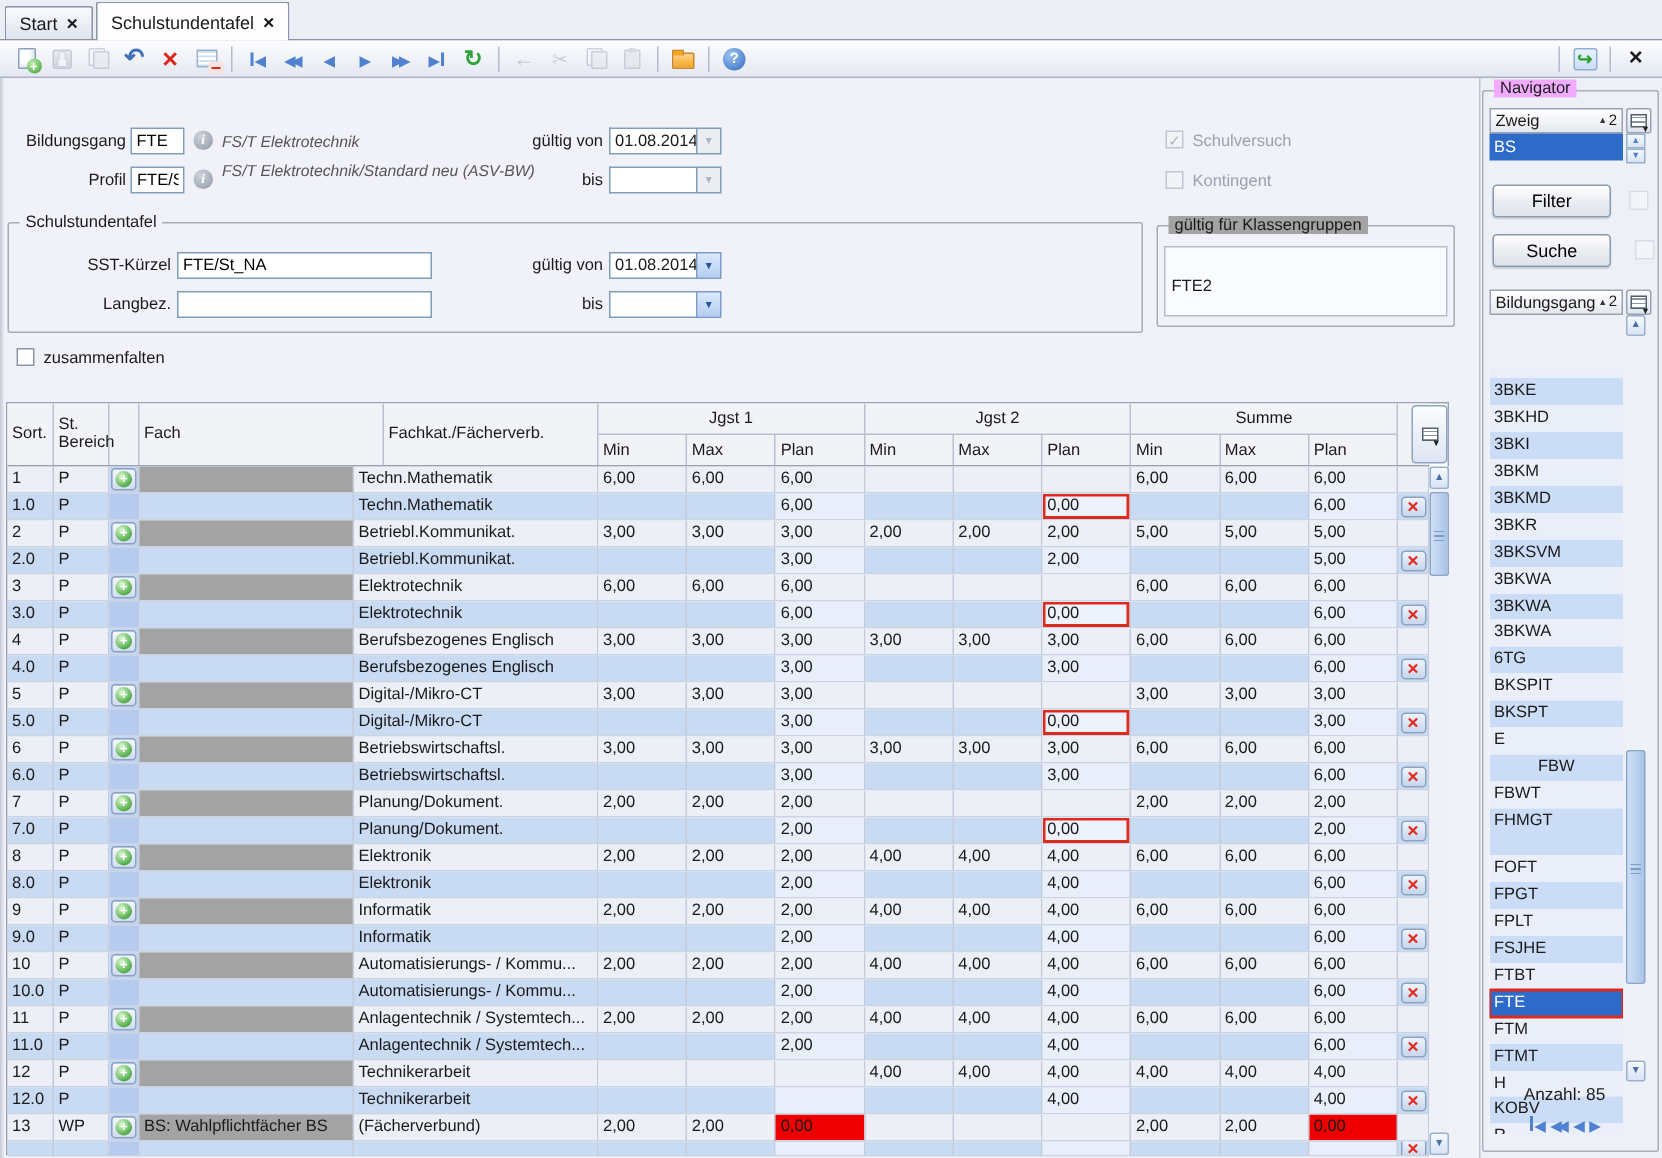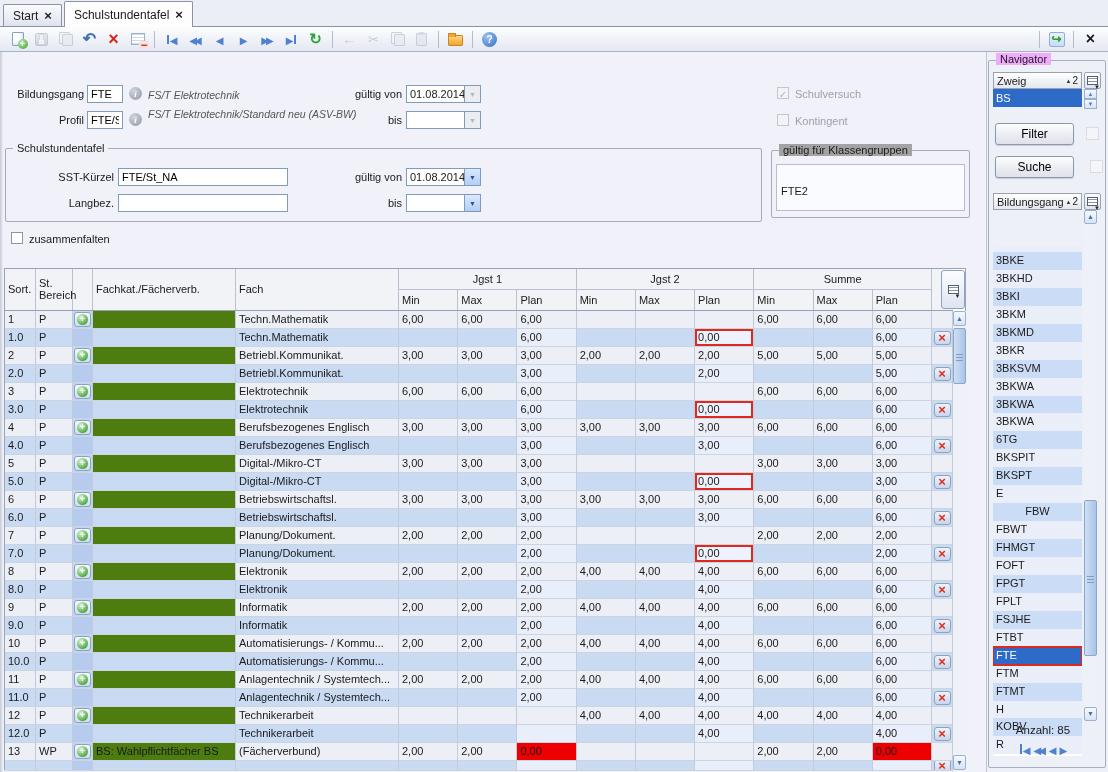--- a/index.html
+++ b/index.html
@@ -108,21 +108,21 @@
                repeating-linear-gradient(0deg,#fff 0 2px,#8a94a4 2px 3px); }
   .colsel-ic::after { content:"▼"; position:absolute; right:-3px; bottom:-6px; font-size:6px; color:#222; }
   .tbody { position:absolute; left:0; top:42px; width:948px; height:460px; overflow:hidden; }
   .trow { display:flex; width:948px; height:18px; }
   .trow > div { border-right:1px solid #c3cada; border-bottom:1px solid #ccd3e1; padding:0 3px; line-height:17px;
                 overflow:hidden; white-space:nowrap; }
   .nums { display:flex; flex:0 0 533px; width:533px; padding:0 !important; border-right:none !important; border-bottom:none !important; }
   .ncell { flex:1 1 0; border-right:1px solid #c3cada; border-bottom:1px solid #ccd3e1; padding:0 3px; line-height:17px; overflow:hidden; }
   .c-del { width:21px; padding:0 !important; display:flex; align-items:center; justify-content:center; }
   .prow > div, .prow .ncell { background:#edeff6; }
-  .prow .c-fk { background:#4d7c0f; }
+  .prow .c-fk { background:#a3a3a3; }
   .prow .c-btn { background:#c2d5f2; }
   .crow > div, .crow .ncell { background:#c9daf3; }
   .crow .c-btn { background:#b6cbee; }
   .crow .ncell.edit { background:#e9eefb; }
   .ncell.redline { box-shadow:inset 0 0 0 2px #e0291e; background:#eef2fc !important; }
   .ncell.redbg { background:#ee0000 !important; }
   .c-btn { width:20px; padding:0 !important; display:flex; align-items:center; justify-content:center; }
   .c-sort{width:31px;} .c-ber{width:37px;} .c-fk{width:143px;} .c-fach{width:163px;}
   .plus-btn { width:17px; height:15px; border:1px solid #8ca3c0; border-radius:3px;
               background:linear-gradient(#f4f8ff,#cfdcf0); display:flex; align-items:center; justify-content:center; }
@@ -331,22 +331,22 @@
     </div>
 
     <span class="cb" style="left:11px;top:180px;"></span>
     <span class="llbl" style="left:29px;top:181px;">zusammenfalten</span>
 
     <div class="table">
       <div class="thead">
         <div class="hcell w-sort" style="padding-top:14px;">Sort.</div>
         <div class="hcell w-ber" style="padding-top:8px;">St. Bereich</div>
         <div class="hcell w-btn"></div>
+        <div class="hcell w-fach" style="padding-top:14px;">Fach</div>
         <div class="hcell w-fk" style="padding-top:14px;">Fachkat./Fächerverb.</div>
-        <div class="hcell w-fach" style="padding-top:14px;">Fach</div>
         <div class="hnum">
           <div class="hgroups">
             <div class="hgroup">Jgst 1</div>
             <div class="hgroup">Jgst 2</div>
             <div class="hgroup">Summe</div>
           </div>
           <div class="hsubs" id="hsubs">
               <div class="hsub">Min</div>
               <div class="hsub">Max</div>
               <div class="hsub">Plan</div>
@@ -997,21 +997,21 @@
         <div class="bgitem alt" style="height: 17.95px;">3BKSVM</div>
         <div class="bgitem pale" style="height: 17.95px;">3BKWA</div>
         <div class="bgitem alt" style="height: 17.95px;">3BKWA</div>
         <div class="bgitem pale" style="height: 17.95px;">3BKWA</div>
         <div class="bgitem alt" style="height: 17.95px;">6TG</div>
         <div class="bgitem pale" style="height: 17.95px;">BKSPIT</div>
         <div class="bgitem alt" style="height: 17.95px;">BKSPT</div>
         <div class="bgitem pale" style="height: 17.95px;">E</div>
         <div class="bgitem alt" style="height: 17.95px; text-align: center;">FBW</div>
         <div class="bgitem pale" style="height: 17.95px;">FBWT</div>
-        <div class="bgitem alt" style="height: 18px;">FHMGT</div>
+        <div class="bgitem alt" style="height: 31px;">FHMGT</div>
         <div class="bgitem pale" style="height: 17.95px;">FOFT</div>
         <div class="bgitem alt" style="height: 17.95px;">FPGT</div>
         <div class="bgitem pale" style="height: 17.95px;">FPLT</div>
         <div class="bgitem alt" style="height: 17.95px;">FSJHE</div>
         <div class="bgitem pale" style="height: 17.95px;">FTBT</div>
         <div class="bgitem sel" style="height: 17.95px;">FTE</div>
         <div class="bgitem pale" style="height: 17.95px;">FTM</div>
         <div class="bgitem alt" style="height: 17.95px;">FTMT</div>
         <div class="bgitem pale" style="height: 17.95px;">H</div>
         <div class="bgitem alt" style="height: 17.95px;">KOBV</div>

